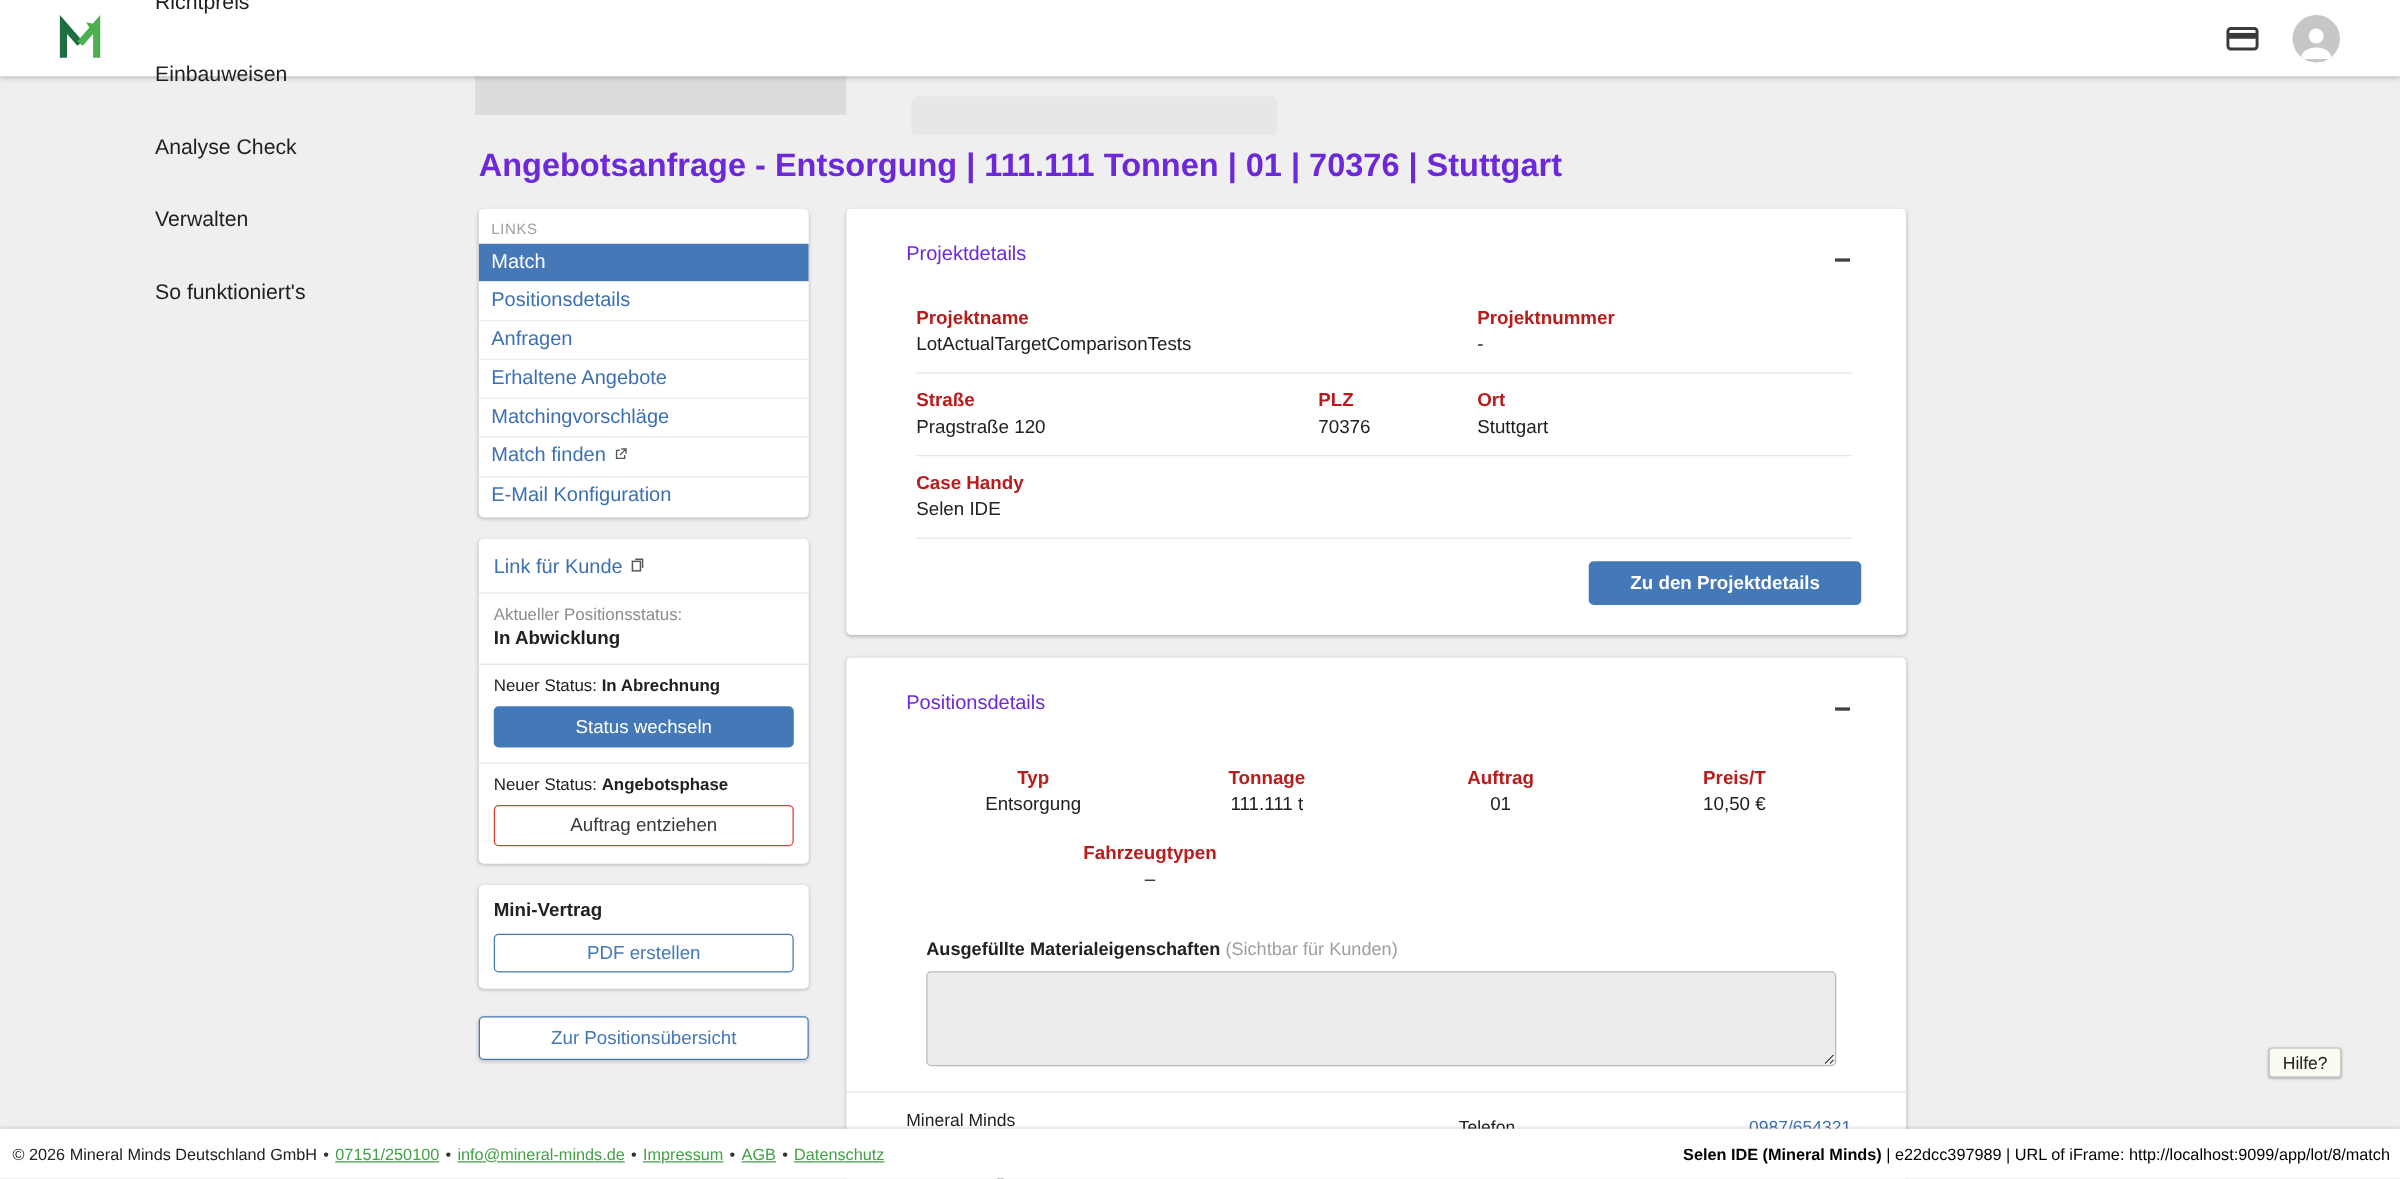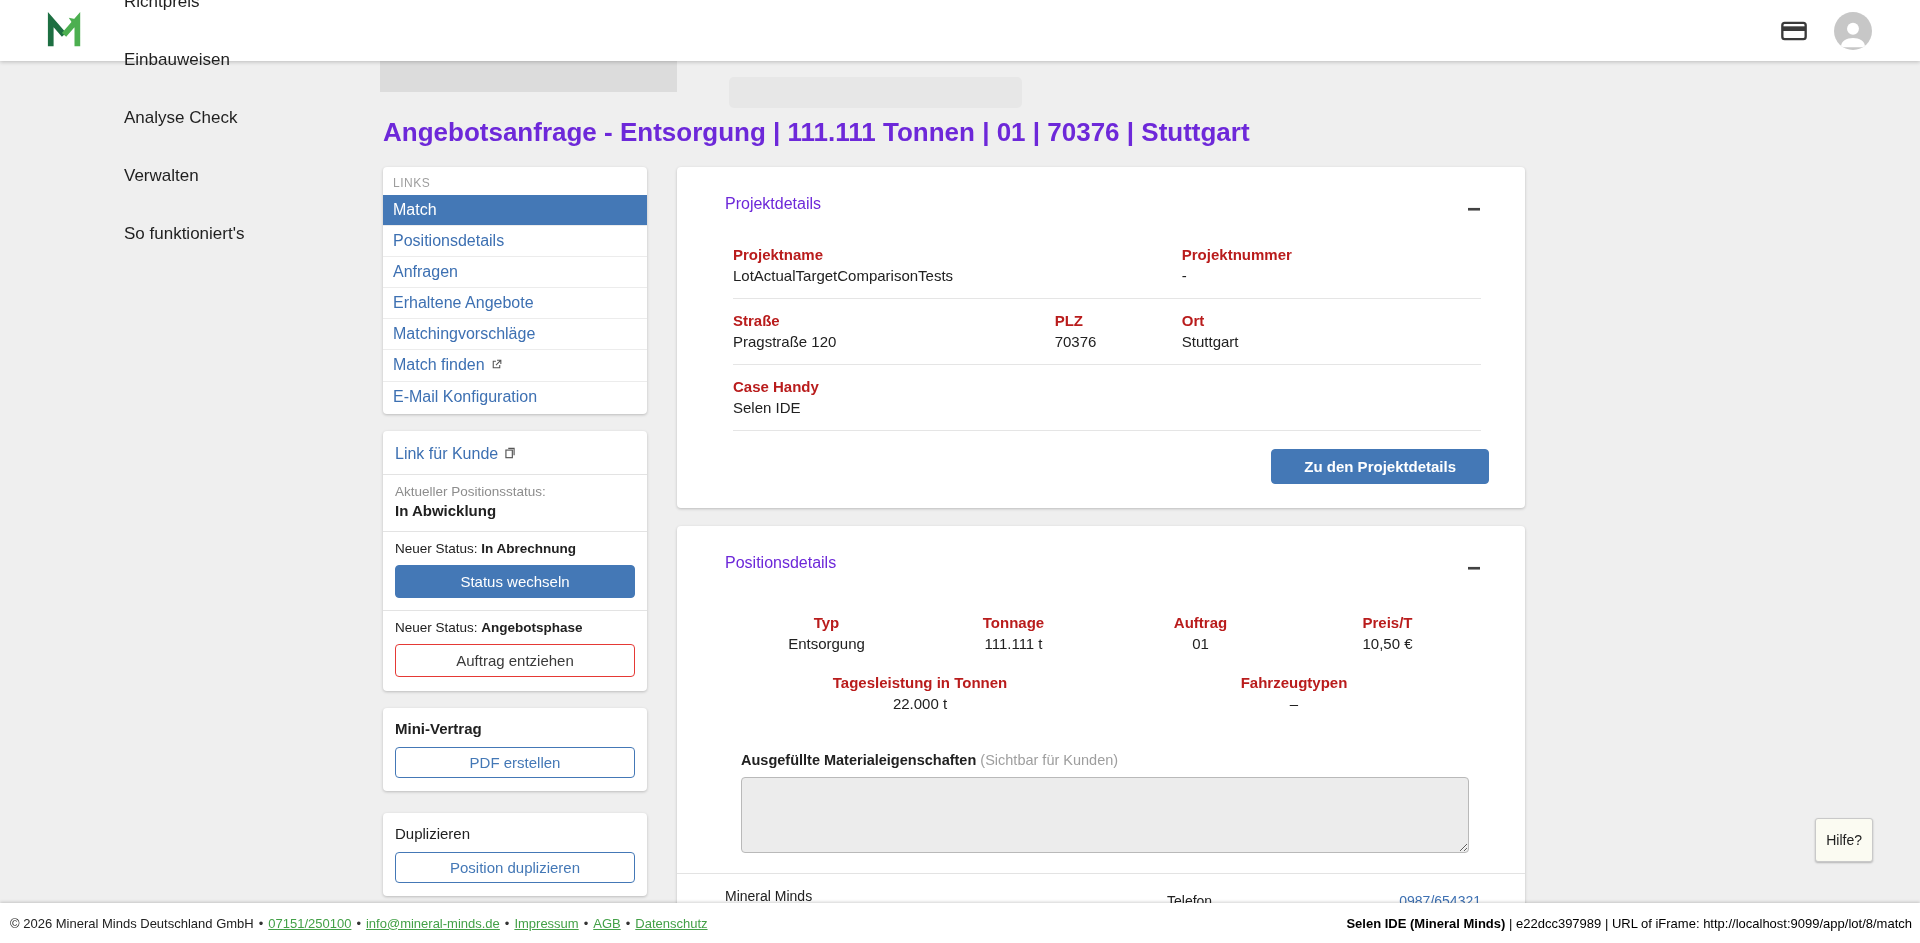--- a/index.html
+++ b/index.html
@@ -94,21 +94,21 @@
   .contact { margin-top: 20px; border-top: 1px solid #e3e3e3; padding: 12px 44px 60px 48px; display: grid; grid-template-columns: 1fr 1fr; font-size: 14px; }
   .contact-left div { line-height: 20px; }
   .contact-right { padding-left: 64px; }
   .contact-row { display: flex; justify-content: space-between; align-items: center; height: 30px; }
   .contact-link { color: #3d70b2; cursor: pointer; text-decoration: none; }
 
   
   .help-btn {
     position: absolute; right: 47px; bottom: 81px; z-index: 40;
     background: #fbfbf2; border: 1px solid #c9c9c9; border-radius: 3px;
-    box-shadow: 0 1px 2px rgba(0,0,0,.25); padding: 13px 10px; font-size: 14px; cursor: pointer;
+    box-shadow: 0 1px 2px rgba(0,0,0,.25); padding: 3px 10px; font-size: 14px; cursor: pointer;
   }
   .footer {
     position: absolute; left: 0; right: 0; bottom: 0; height: 40px; background: #fff;
     box-shadow: 0 -1px 3px rgba(0,0,0,.18); display: flex; align-items: center;
     justify-content: space-between; padding: 0 8px 0 10px; font-size: 13px; z-index: 50;
   }
   .footer-left { display: flex; align-items: center; gap: 5px; white-space: nowrap; }
   .footer-link { color: #43a047; text-decoration: underline; cursor: pointer; }
   .footer-sep { color: #333; }
   .footer-right { white-space: nowrap; color: #000; }
@@ -203,24 +203,20 @@
         </div>
         <button class="btn btn-red-outline">Auftrag entziehen</button>
       </div>
     </div>
 
     <div class="card mini-card">
       <div class="mini-title">Mini-Vertrag</div>
       <button class="btn btn-blue-outline">PDF erstellen</button>
     </div>
 
-    <div class="card dup-card">
-      <div class="dup-title">Duplizieren</div>
-      <button class="btn btn-blue-outline">Position duplizieren</button>
-    </div>
 
     <button class="btn btn-blue-outline overview-btn">Zur Positionsübersicht</button>
   </div>
 
   <div class="main">
 
     <div class="card detail-card">
       <div class="card-head">
         <div class="card-title">Projektdetails</div>
         <div class="collapse-toggle">−</div>
@@ -280,24 +276,20 @@
         <div>
           <div class="f-label">Auftrag</div>
           <div class="f-value">01</div>
         </div>
         <div>
           <div class="f-label">Preis/T</div>
           <div class="f-value">10,50 €</div>
         </div>
       </div>
       <div class="pd-row-2">
-        <div>
-          <div class="f-label">Tagesleistung in Tonnen</div>
-          <div class="f-value">22.000 t</div>
-        </div>
         <div>
           <div class="f-label">Fahrzeugtypen</div>
           <div class="f-value">–</div>
         </div>
       </div>
       <div class="matprops-label">
         <span>Ausgefüllte Materialeigenschaften</span>
         <span class="matprops-hint">(Sichtbar für Kunden)</span>
       </div>
       <textarea class="matprops-area" style=""></textarea>

